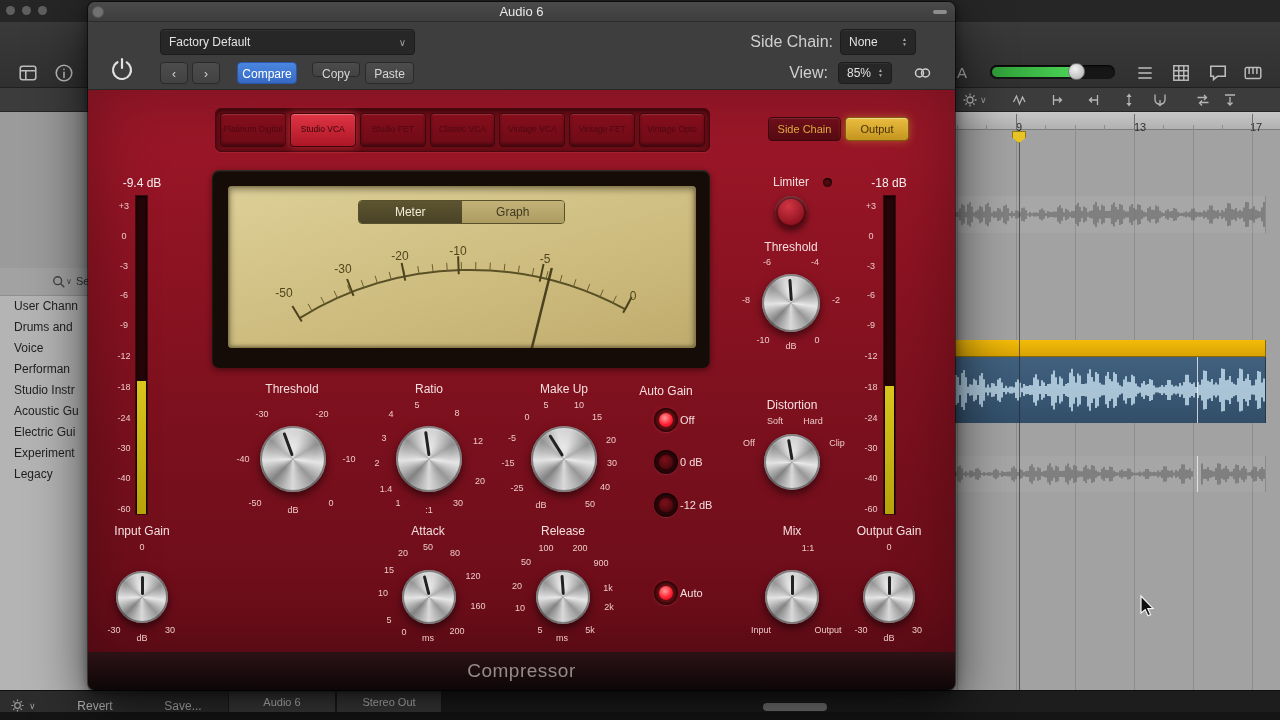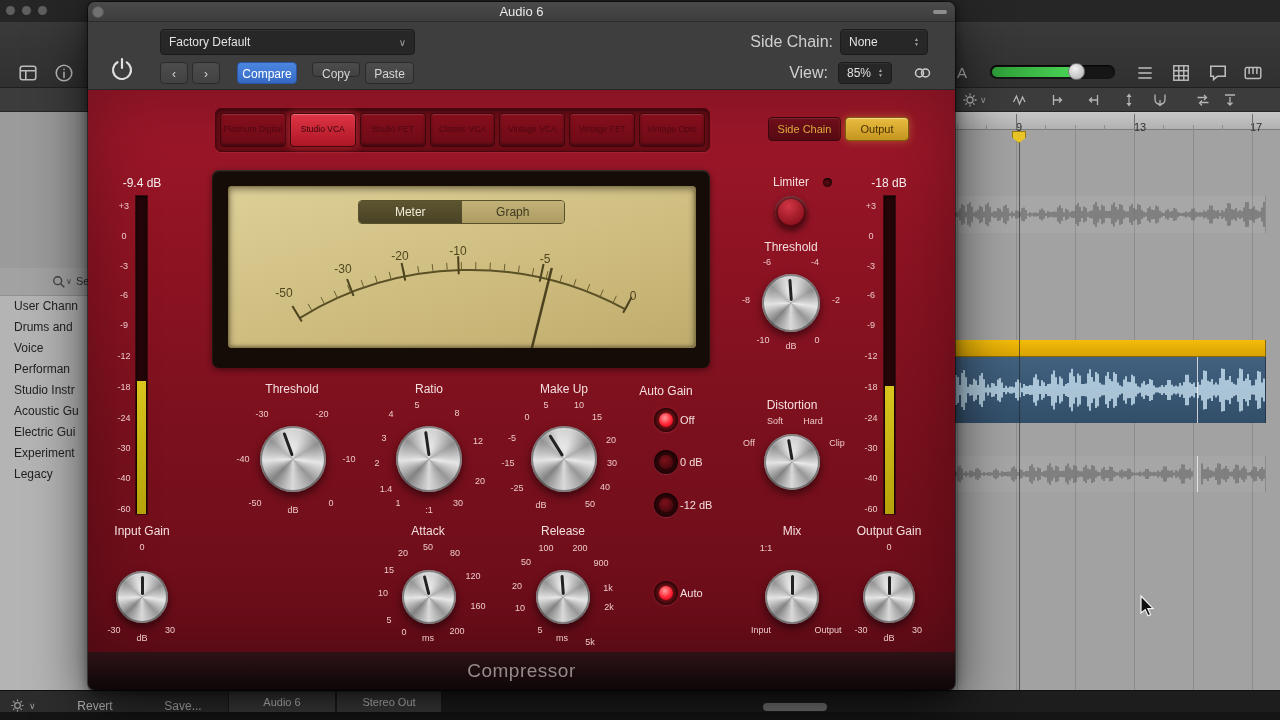--- a/index.html
+++ b/index.html
@@ -314,21 +314,21 @@
         <svg width="28" height="28" viewBox="0 0 28 28" fill="none" stroke="#e0e0e0" stroke-width="2.2" stroke-linecap="round">
           <circle cx="14" cy="15" r="9" stroke-dasharray="46.5 10" transform="rotate(-58 14 15)"></circle>
           <line x1="14" y1="4" x2="14" y2="13"></line>
         </svg>
       </span>
       <div class="dd" style="left:72px;top:7px;width:255px;height:26px">
         <span class="val">Factory Default</span>
         <span class="cv">∨</span>
       </div>
       <span class="hlabel" style="left:640px;width:105px;top:20px;text-align:right">Side Chain:</span>
-      <div class="dd" style="left:752px;top:7px;width:88px;height:26px">
+      <div class="dd" style="left:752px;top:7px;width:76px;height:26px">
         <span class="val">None</span>
         <span class="cvs">▲<br>▼</span>
       </div>
       <div class="hbtn" style="left:72px;top:40px;width:28px;height:22px;line-height:22px">‹</div>
       <div class="hbtn" style="left:104px;top:40px;width:28px;height:22px;line-height:22px">›</div>
       <div class="hbtn blue" style="left:149px;top:40px;width:60px;height:22px;line-height:22px">Compare</div>
       <div class="hbtn" style="left:224px;top:40px;width:48px;height:15px;line-height:22px">Copy</div>
       <div class="hbtn" style="left:277px;top:40px;width:49px;height:22px;line-height:22px">Paste</div>
       <span class="hlabel" style="left:690px;width:50px;top:51px;text-align:right">View:</span>
       <div class="dd" style="left:750px;top:40px;width:54px;height:22px">
@@ -522,21 +522,21 @@
           <span class="sc" style="position: absolute; left: 458px; top: 546px;">100</span>
           <span class="sc" style="position: absolute; left: 492px; top: 546px;">200</span>
           <span class="sc" style="position: absolute; left: 438px; top: 560px;">50</span>
           <span class="sc" style="position: absolute; left: 513px; top: 561px;">900</span>
           <span class="sc" style="position: absolute; left: 429px; top: 584px;">20</span>
           <span class="sc" style="position: absolute; left: 520px; top: 586px;">1k</span>
           <span class="sc" style="position: absolute; left: 432px; top: 606px;">10</span>
           <span class="sc" style="position: absolute; left: 521px; top: 605px;">2k</span>
           <span class="sc" style="position: absolute; left: 452px; top: 628px;">5</span>
           <span class="sc" style="position: absolute; left: 474px; top: 636px;">ms</span>
-          <span class="sc" style="position: absolute; left: 502px; top: 628px; margin-top: 12px;">5k</span>
+          <span class="sc" style="position: absolute; left: 502px; top: 628px;">5k</span>
         </div>
       <div class="knob" style="left:448px;top:568px;width:54px;height:54px;--a:-4deg">
           <div class="ptr"></div>
         </div>
 
       <span class="plab" style="left:54px;top:529px">Input Gain</span>
       <div style="position: absolute; left: 0px; top: 0px; pointer-events: none;">
           <span class="sc" style="position: absolute; left: 54px; top: 545px;">0</span>
           <span class="sc" style="position: absolute; left: 26px; top: 628px;">-30</span>
           <span class="sc" style="position: absolute; left: 54px; top: 636px;">dB</span>
@@ -600,21 +600,21 @@
           <span class="sc" style="position: absolute; left: 725px; top: 419px;">Hard</span>
           <span class="sc" style="position: absolute; left: 661px; top: 441px;">Off</span>
           <span class="sc" style="position: absolute; left: 749px; top: 441px;">Clip</span>
         </div>
       <div class="knob" style="left:676px;top:432px;width:56px;height:56px;--a:-10deg">
           <div class="ptr"></div>
         </div>
 
       <span class="plab" style="left:704px;top:529px">Mix</span>
       <div style="position: absolute; left: 0px; top: 0px; pointer-events: none;">
-          <span class="sc" style="position: absolute; left: 678px; top: 546px;">1:1</span>
+          <span class="sc" style="position: absolute; left: 720px; top: 546px;">1:1</span>
           <span class="sc" style="position: absolute; left: 673px; top: 628px;">Input</span>
           <span class="sc" style="position: absolute; left: 740px; top: 628px;">Output</span>
         </div>
       <div class="knob" style="left:677px;top:568px;width:54px;height:54px;--a:0deg">
           <div class="ptr"></div>
         </div>
 
     </div>
   </div>
 

